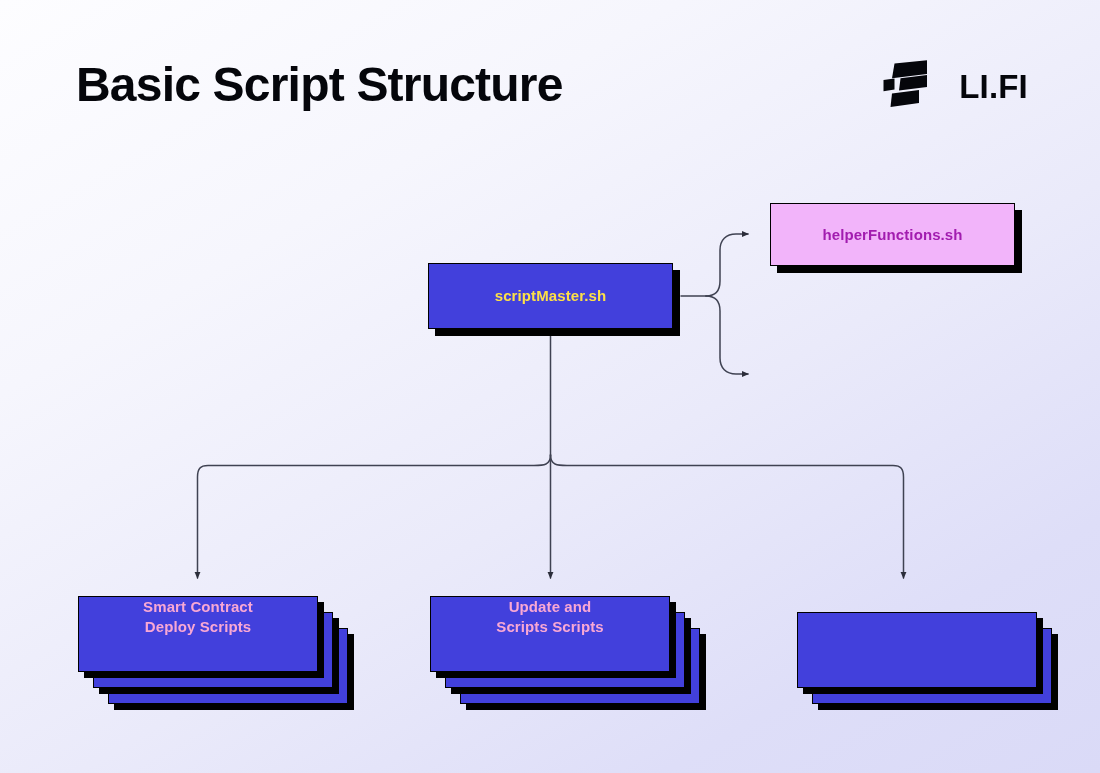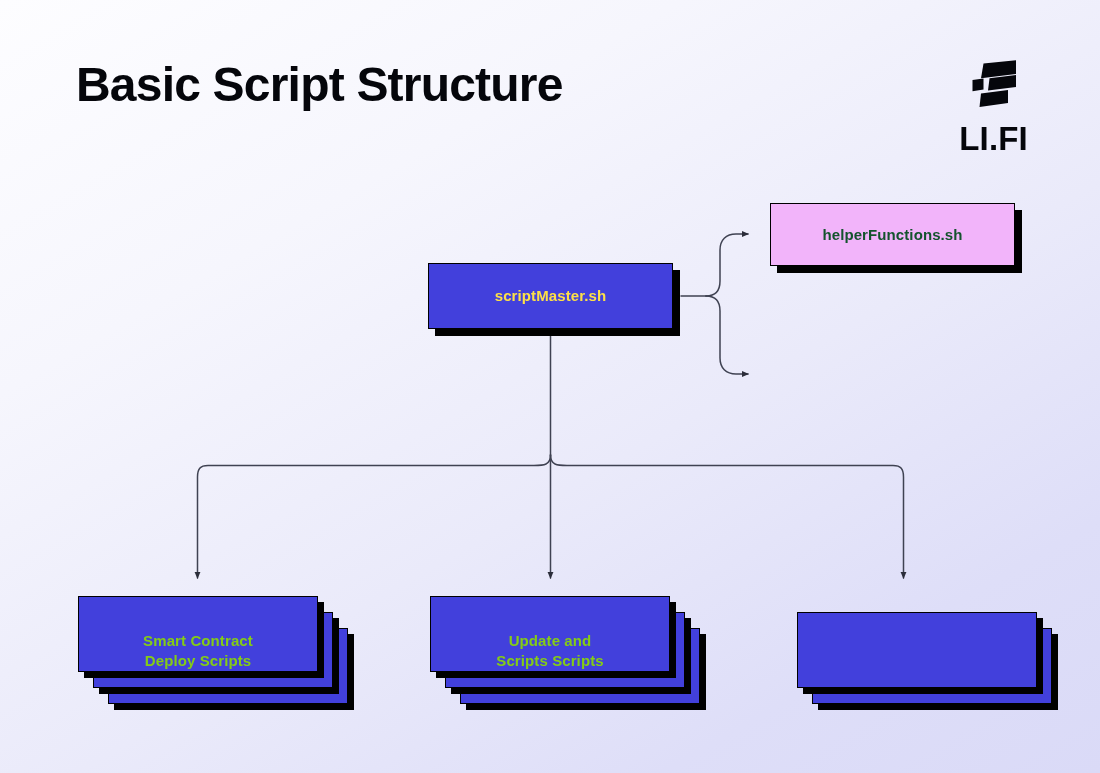--- a/index.html
+++ b/index.html
@@ -31,22 +31,21 @@
     color: #05060b;
     white-space: nowrap;
     text-align: center;
   }
   #brand {
     position: absolute;
     right: 72px;
     top: 60px;
     display: flex;
     align-items: center;
-    gap: 10px;
-    flex-direction: column;
+    gap: 31px;
   }
   #brand-mark { display: block; }
   #brand-name {
     font-size: 33px;
     font-weight: 700;
     letter-spacing: 0.2px;
     color: #05060b;
     line-height: 1;
   }
 
@@ -72,21 +71,21 @@
     font-weight: 700;
     font-size: 15px;
     letter-spacing: 0.1px;
   }
   .node.blue {
     background: #4240dc;
     color: #fde047;
   }
   .node.pink {
     background: #f2b4fa;
-    color: #14532d;
+    color: #a21caf;
   }
   .node.single {
     box-shadow: 7px 7px 0 0 #000000;
   }
 
   
   .stack {
     position: absolute;
     width: 275px;
     height: 116px;
@@ -99,24 +98,24 @@
     background: #4240dc;
     border: 1.6px solid #000000;
     box-shadow: 6px 6px 0 0 #000000;
   }
   .stack .card.c3 { left: 30px; top: 32px; }
   .stack .card.c2 { left: 15px; top: 16px; }
   .stack .card.c1 {
     left: 0px;
     top: 0px;
     display: flex;
-    align-items: flex-end;
+    align-items: flex-start;
     justify-content: center;
     text-align: center;
-    color: #84cc16;
+    color: #f9a8d4;
     font-weight: 700;
     font-size: 15px;
     line-height: 1.33;
     letter-spacing: 0.1px;
   }
 </style>
 </head>
 <body>
 
 <div id="canvas">

